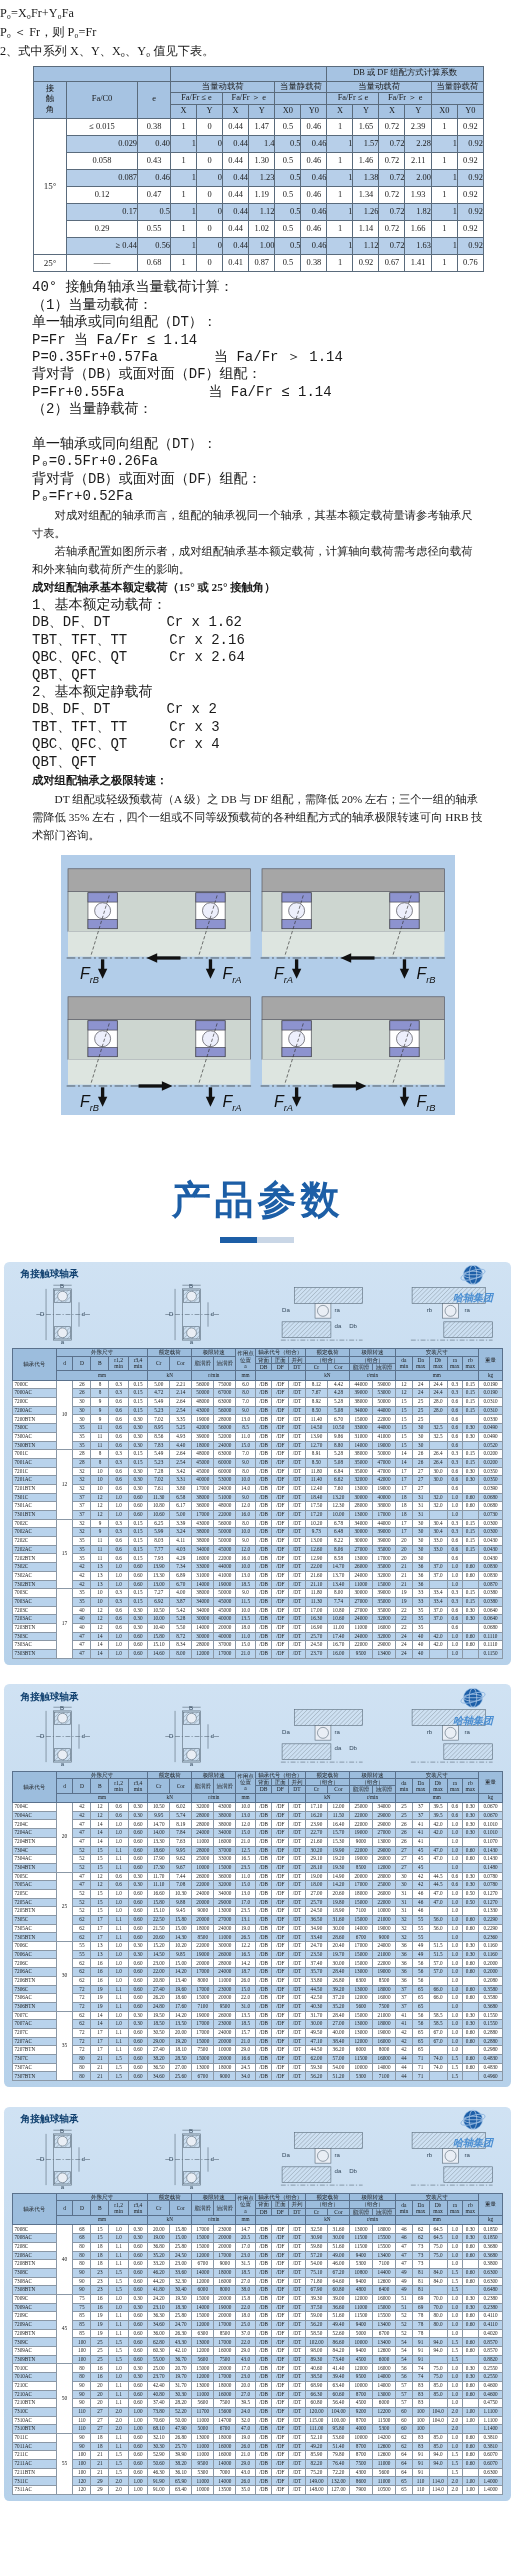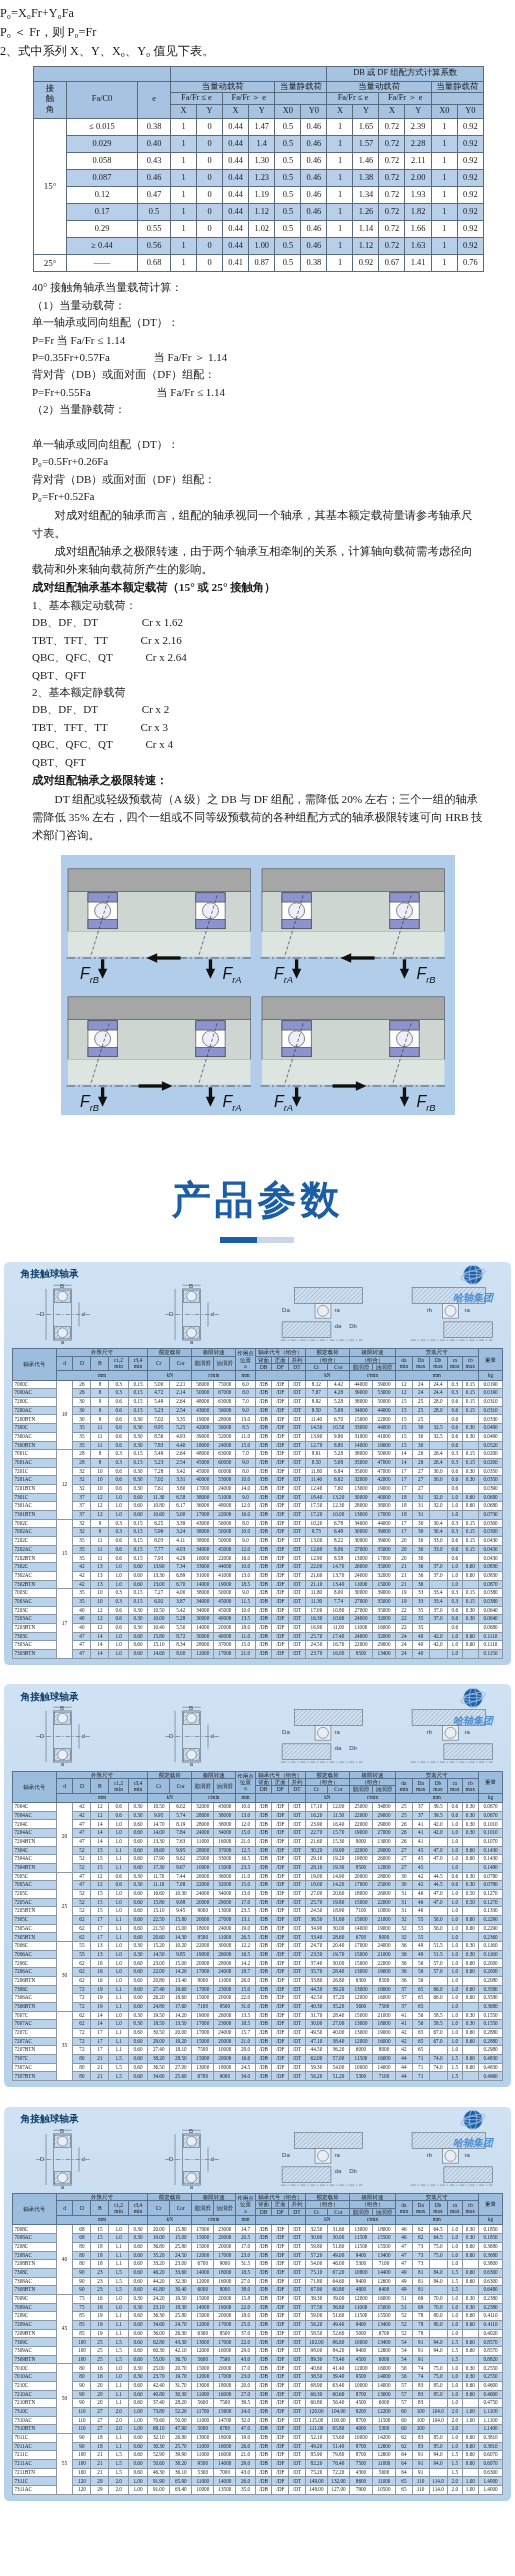--- a/index.html
+++ b/index.html
@@ -12,26 +12,26 @@
   .f-l{margin-left:57px;}
   
   .coef-wrap{margin:3.9px 0 0 33px;}
   table.coef{border-collapse:collapse;table-layout:fixed;width:450px;text-align:center;font-size:8.4px;}
   .coef th,.coef td{border:0.6px solid #5a6b7c;padding:0;}
   .coef thead th{background:#a6c3e2;font-weight:normal;white-space:pre-line;line-height:1.25;}
   .coef thead tr:first-child th{height:14px;}
   .coef thead .tall{font-size:8.4px;}
   .coef thead .sub{height:13px;font-size:8.4px;}
   .coef tbody td{height:16px;background:#fff;}
-  .coef tbody tr.alt td{background:#b7cfe9;}
+  .coef tbody tr.alt td{background:#b7cfe9;text-align:right;}
   .coef tbody td.angle{background:#fff;font-size:9px;}
   
   .tblock{padding:7.7px 32px 0 32px;}
   .tblock p{margin:0;}
-  .tl-line{font-size:11px;line-height:17.4px;margin-left:24.5px;white-space:pre;}
+  .tl-line{font-size:14px;line-height:17.4px;margin-left:24.5px;white-space:pre;font-family:Liberation Mono, monospace;}
   .tl-para{font-size:11.3px;line-height:18px;text-indent:2em;}
   .tl-bold{font-size:11.3px;line-height:19.3px;font-weight:bold;}
   
   .diagpanel{margin:10.3px 0 0 61px;width:394px;height:260px;background:#b2cde9;
              display:grid;grid-template-columns:1fr 1fr;grid-template-rows:1fr 1fr;
              gap:0;padding:2.6px;box-sizing:border-box;}
   .diag{width:100%;height:100%;}
   .diag svg{width:100%;height:100%;}
   .flab{font-size:24px;font-style:italic;font-family:"Liberation Sans",sans-serif;fill:#111;}
   .fsub{font-size:14px;}
@@ -290,21 +290,21 @@
     <p class="tl-line">P=0.35Fr+0.57Fa　　　　当 Fa/Fr ＞ 1.14</p>
     <p class="tl-line">背对背（DB）或面对面（DF）组配：</p>
     <p class="tl-line">P=Fr+0.55Fa　　　　　　当 Fa/Fr ≤ 1.14</p>
     <p class="tl-line">（2）当量静载荷：</p>
     <p class="tl-line">&nbsp;</p>
     <p class="tl-line">单一轴承或同向组配（DT）：</p>
     <p class="tl-line">P₀=0.5Fr+0.26Fa</p>
     <p class="tl-line">背对背（DB）或面对面（DF）组配：</p>
     <p class="tl-line">P₀=Fr+0.52Fa</p>
     <p class="tl-para">对成对组配的轴承而言，组配的轴承视同一个轴承，其基本额定载荷量请参考轴承尺寸表。</p>
-    <p class="tl-para">成对组配轴承之极限转速，由于两个轴承互相牵制的关系，计算轴向载荷需考虑径向载荷和外来轴向载荷所产生的影响。</p>
+    <p class="tl-para">若轴承配置如图所示者，成对组配轴承基本额定载荷，计算轴向载荷需考虑径向载荷和外来轴向载荷所产生的影响。</p>
     <p class="tl-bold">成对组配轴承基本额定载荷（15° 或 25° 接触角）</p>
     <p class="tl-line">1、基本额定动载荷：</p>
     <p class="tl-line">DB、DF、DT　　　　Cr x 1.62</p>
     <p class="tl-line">TBT、TFT、TT　　　Cr x 2.16</p>
     <p class="tl-line">QBC、QFC、QT　　　Cr x 2.64</p>
     <p class="tl-line">QBT、QFT</p>
     <p class="tl-line">2、基本额定静载荷</p>
     <p class="tl-line">DB、DF、DT　　　　Cr x 2</p>
     <p class="tl-line">TBT、TFT、TT　　　Cr x 3</p>
     <p class="tl-line">QBC、QFC、QT　　　Cr x 4</p>

